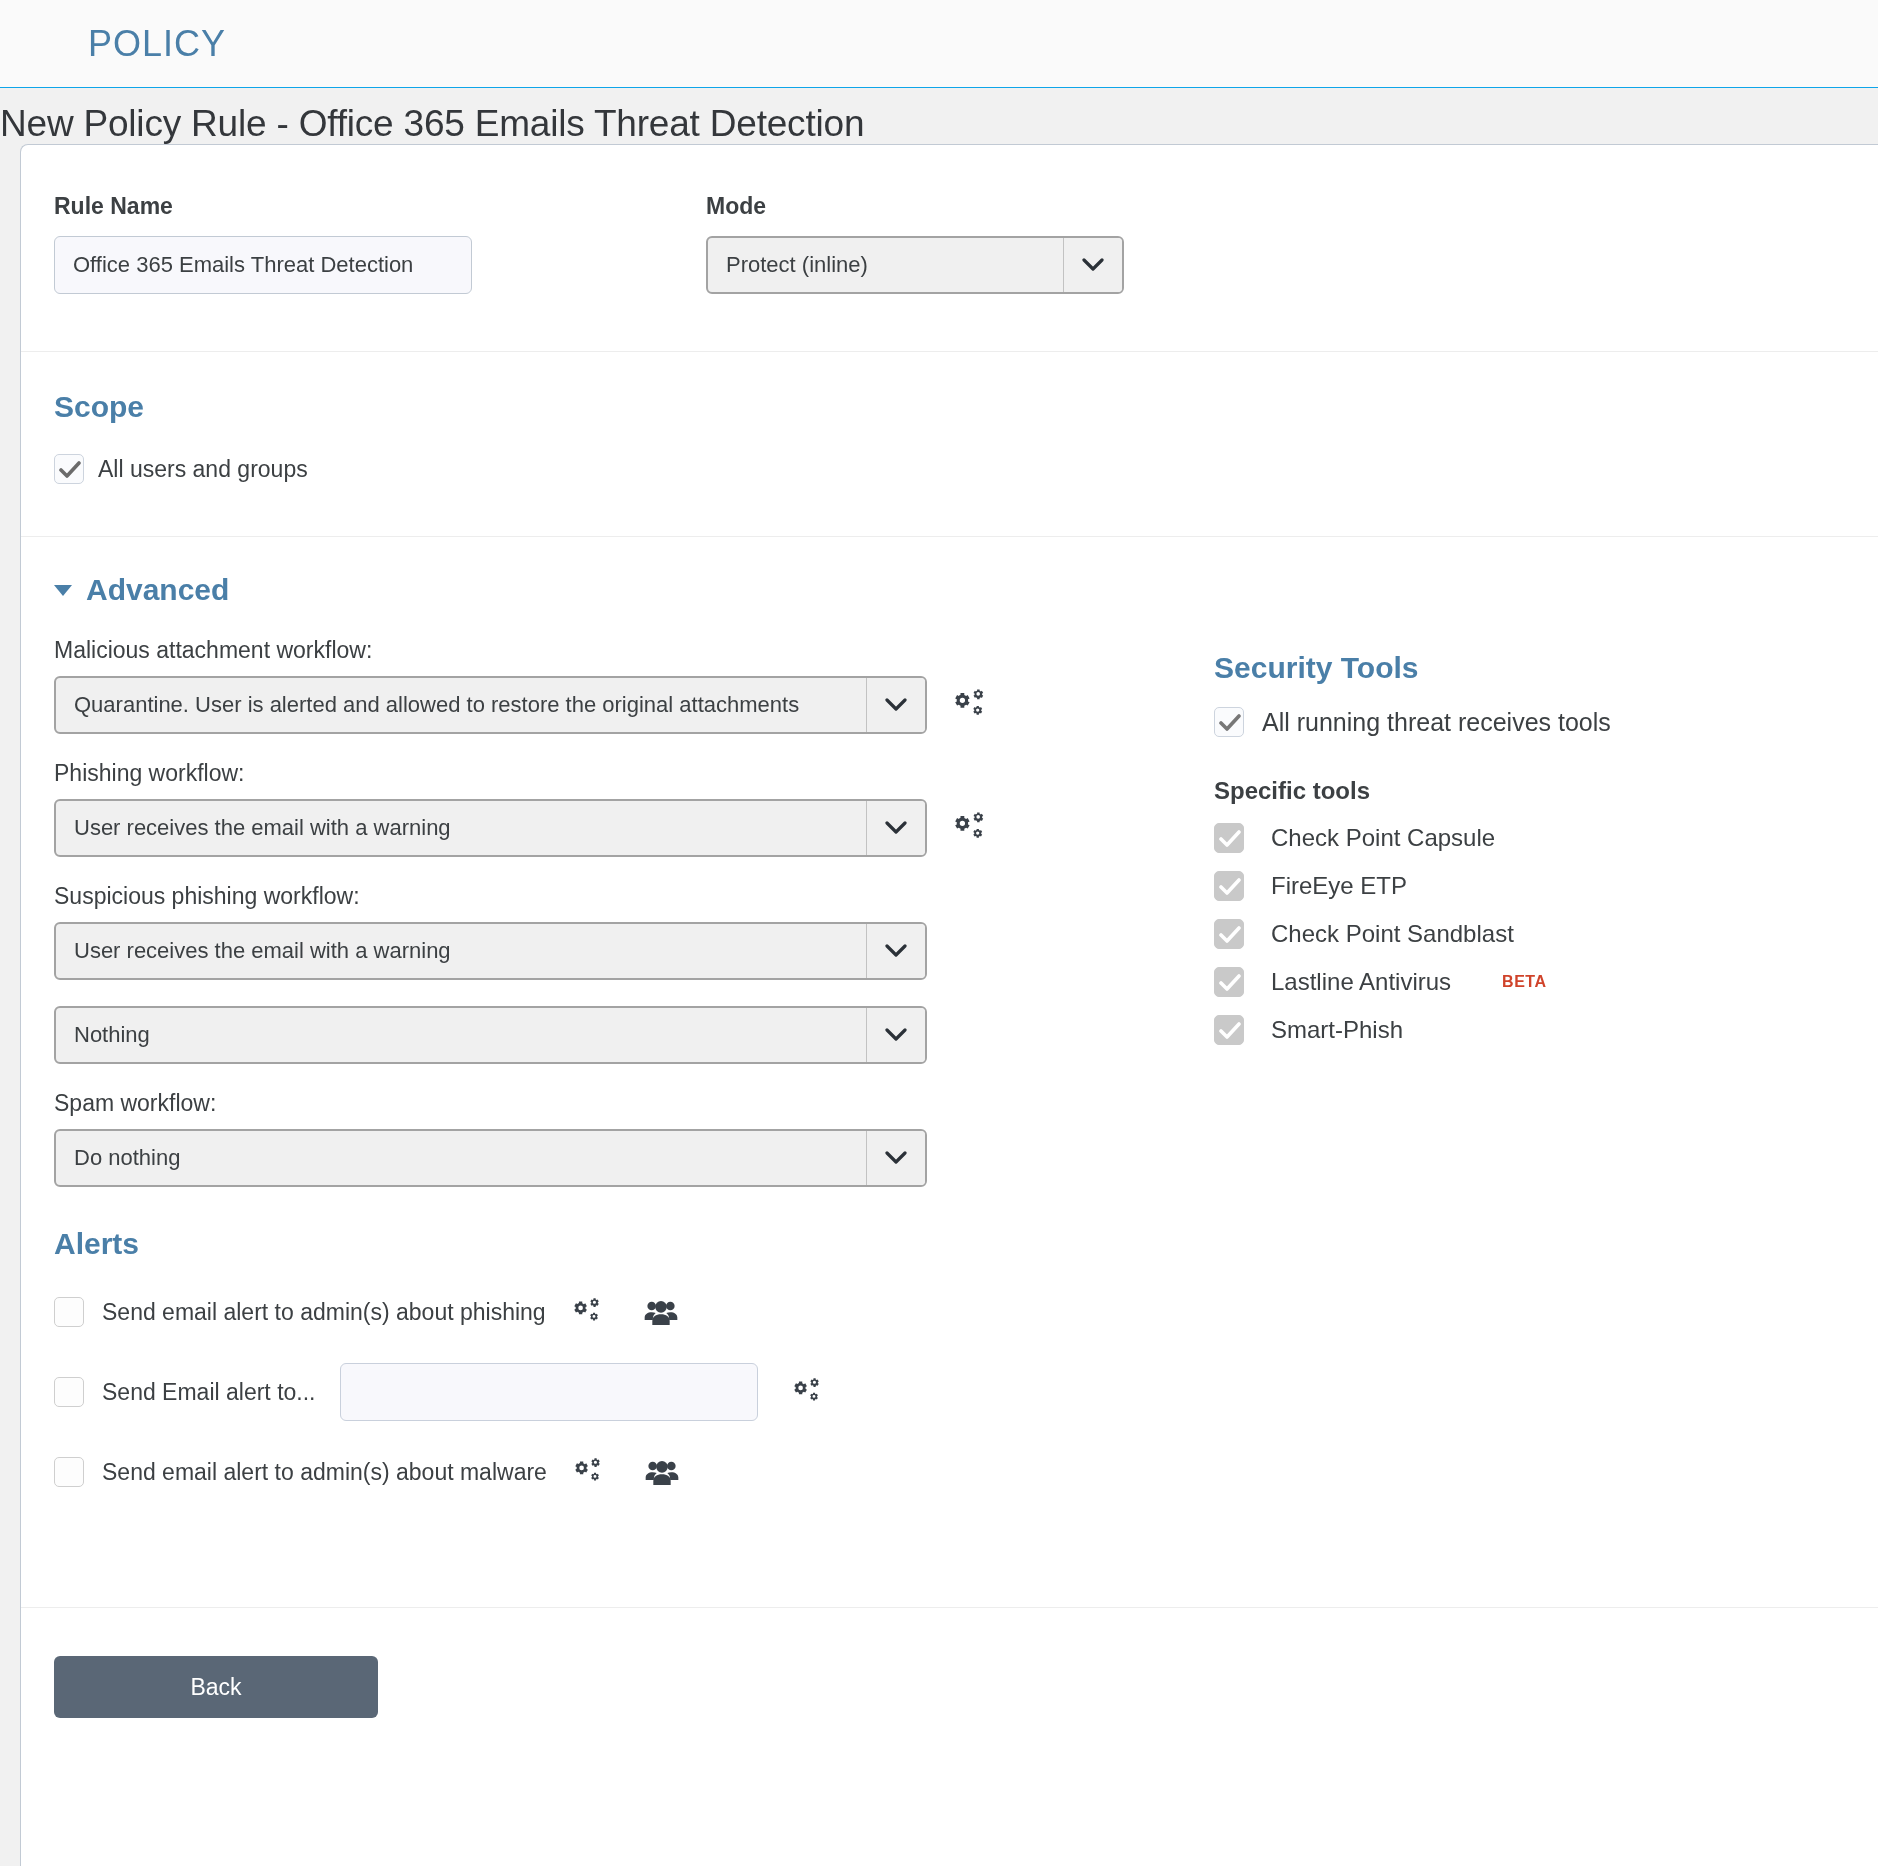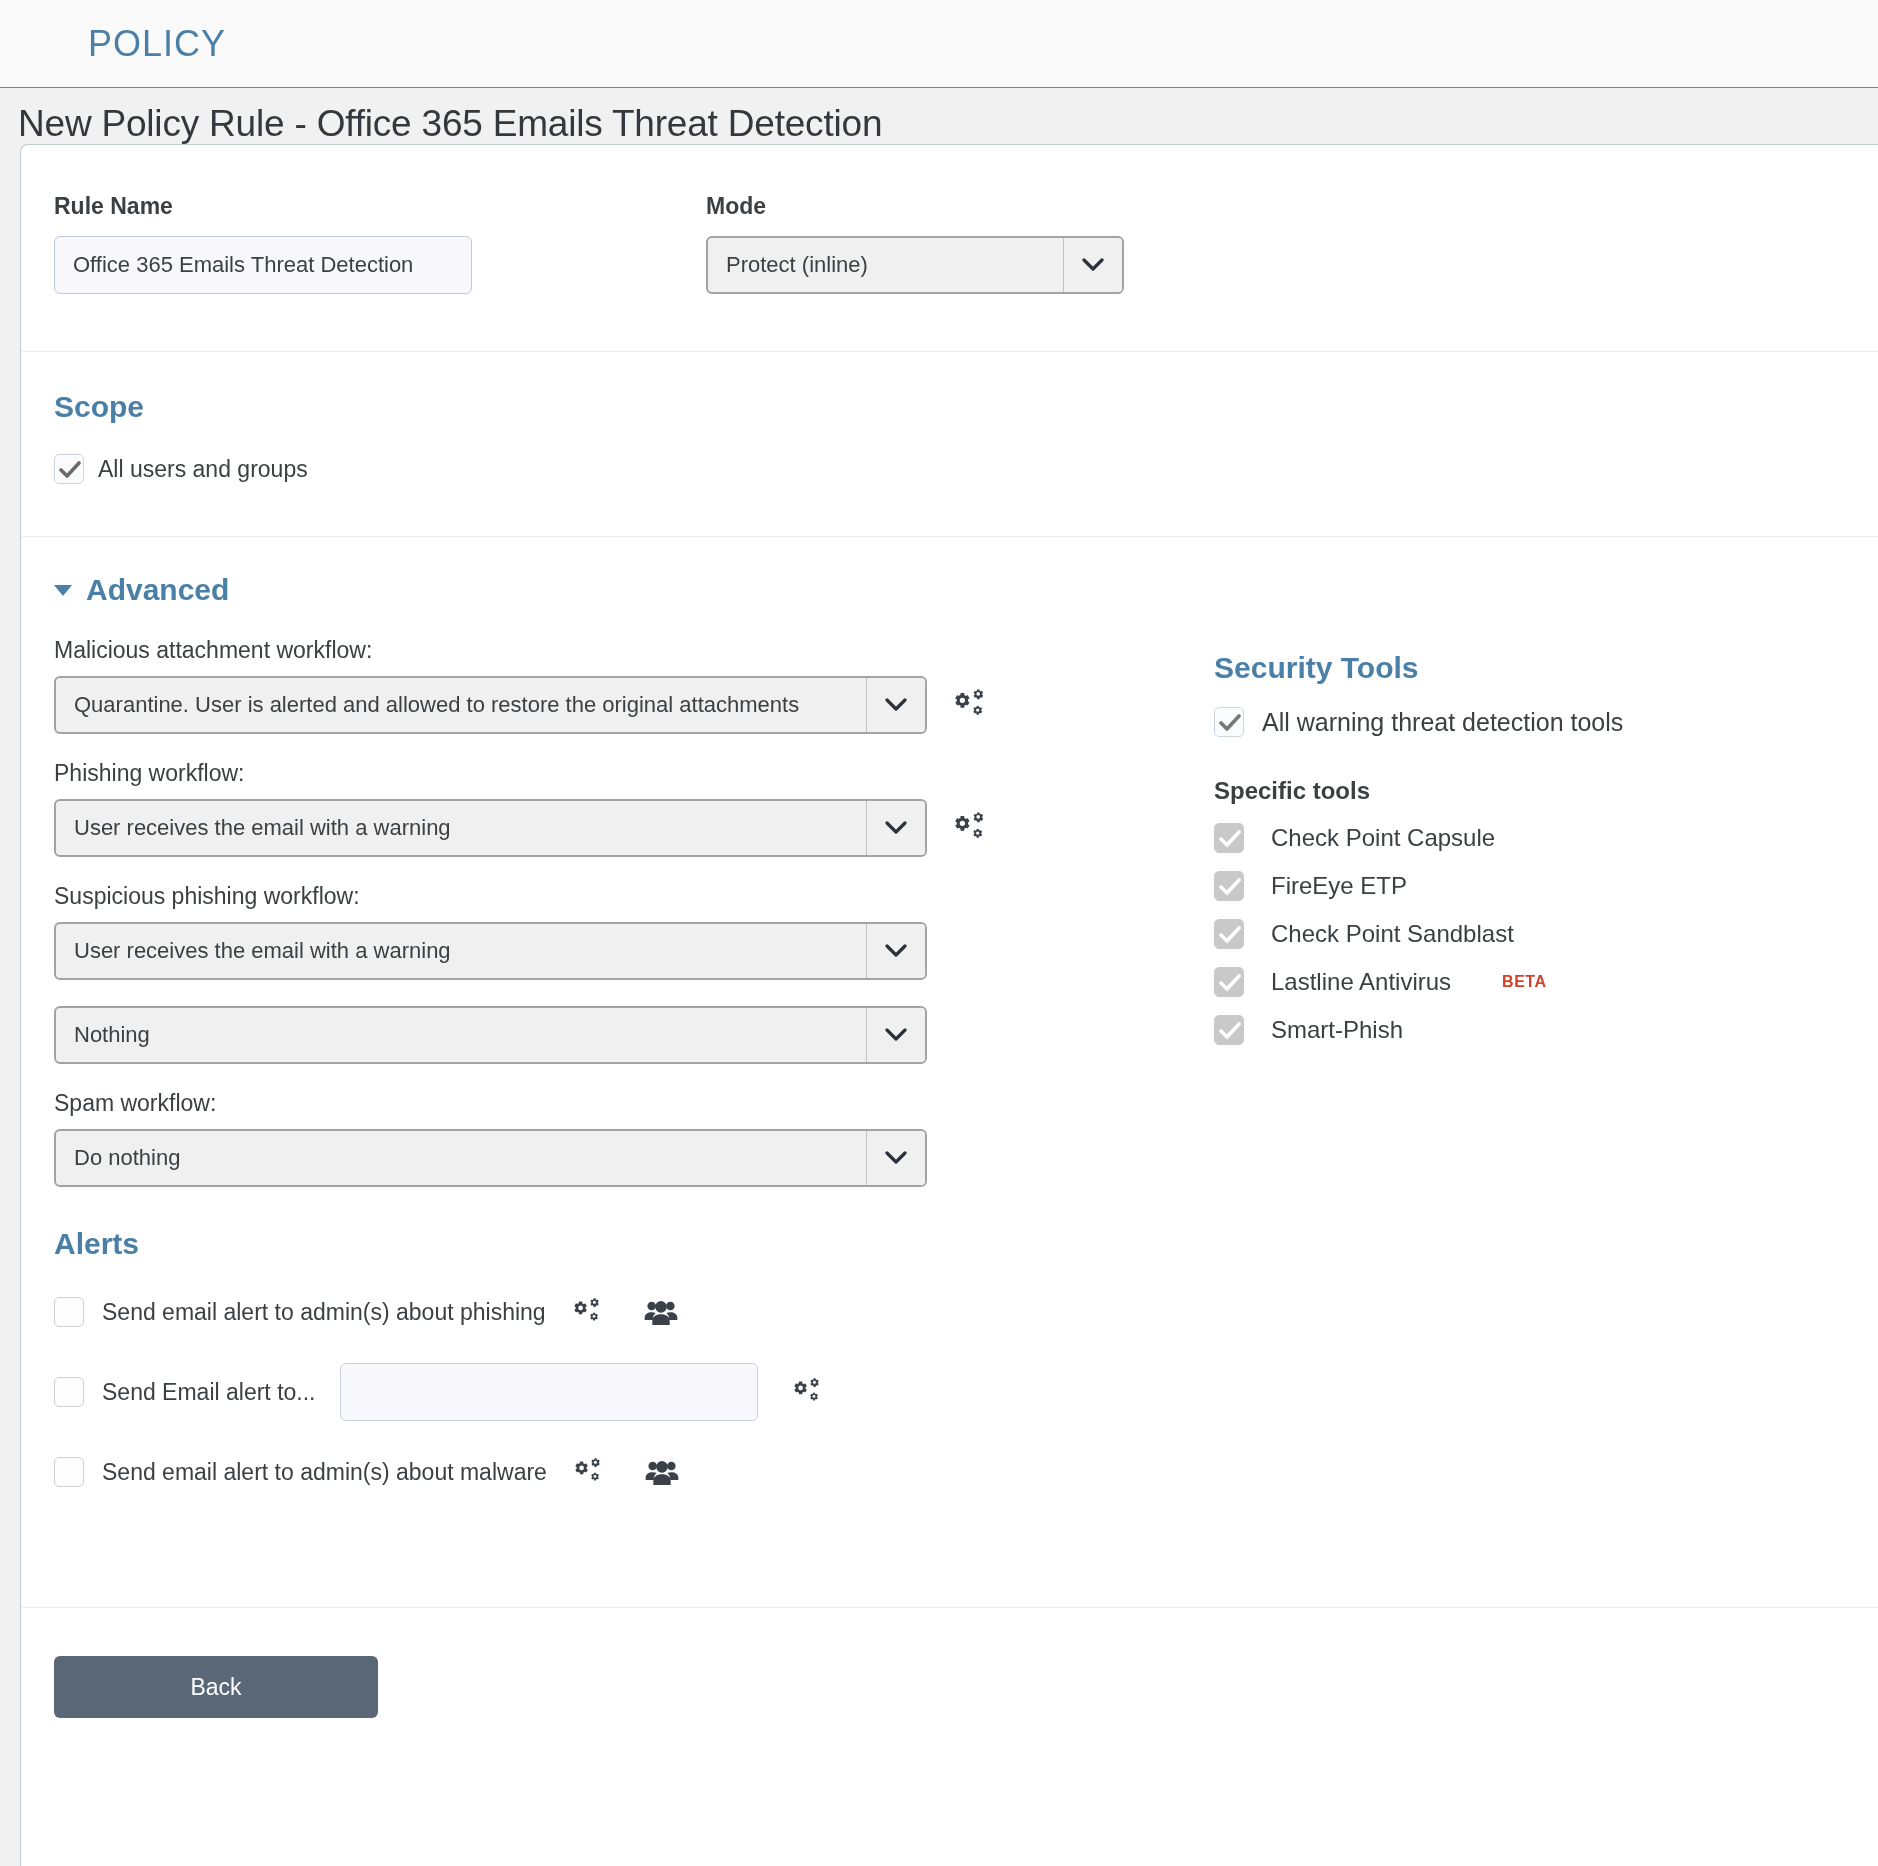--- a/index.html
+++ b/index.html
@@ -22,21 +22,21 @@
   .topbar-title{
     margin-left:88px;
     font-size:36px;letter-spacing:1px;
     color:#4a7fa8;font-weight:400;
   }
 
   
   .page-heading{
     height:72px;background:#f1f1f1;
     display:flex;align-items:center;
-    padding-left:18px;box-sizing:border-box;
+    box-sizing:border-box;
   }
   .page-heading h1{
     margin:0;font-size:37px;font-weight:400;
     color:#34373b;letter-spacing:-.2px;
   }
 
   
   .panel{
     position:absolute;left:20px;top:144px;
     width:1878px;min-height:1722px;
@@ -342,21 +342,21 @@
 
         <div class="right-col">
           <div class="st-title">Security Tools</div>
 
           <div class="st-allrow">
             <span class="cbx checked-light">
               <svg width="22" height="20" viewBox="0 0 22 20" aria-hidden="true">
                 <path d="M2 10 L8 16 L20 3" fill="none" stroke="#777777" stroke-width="3.6" stroke-linecap="round" stroke-linejoin="round"></path>
               </svg>
             </span>
-            <span class="lbl">All warning threat detection tools</span>
+            <span class="lbl">All running threat receives tools</span>
           </div>
 
           <div class="st-sub">Specific tools</div>
 
           <div class="st-item">
             <span class="cbx checked-gray">
               <svg width="22" height="20" viewBox="0 0 22 20" aria-hidden="true">
                 <path d="M2 10 L8 16 L20 3" fill="none" stroke="#ffffff" stroke-width="3.6" stroke-linecap="round" stroke-linejoin="round"></path>
               </svg>
             </span>

